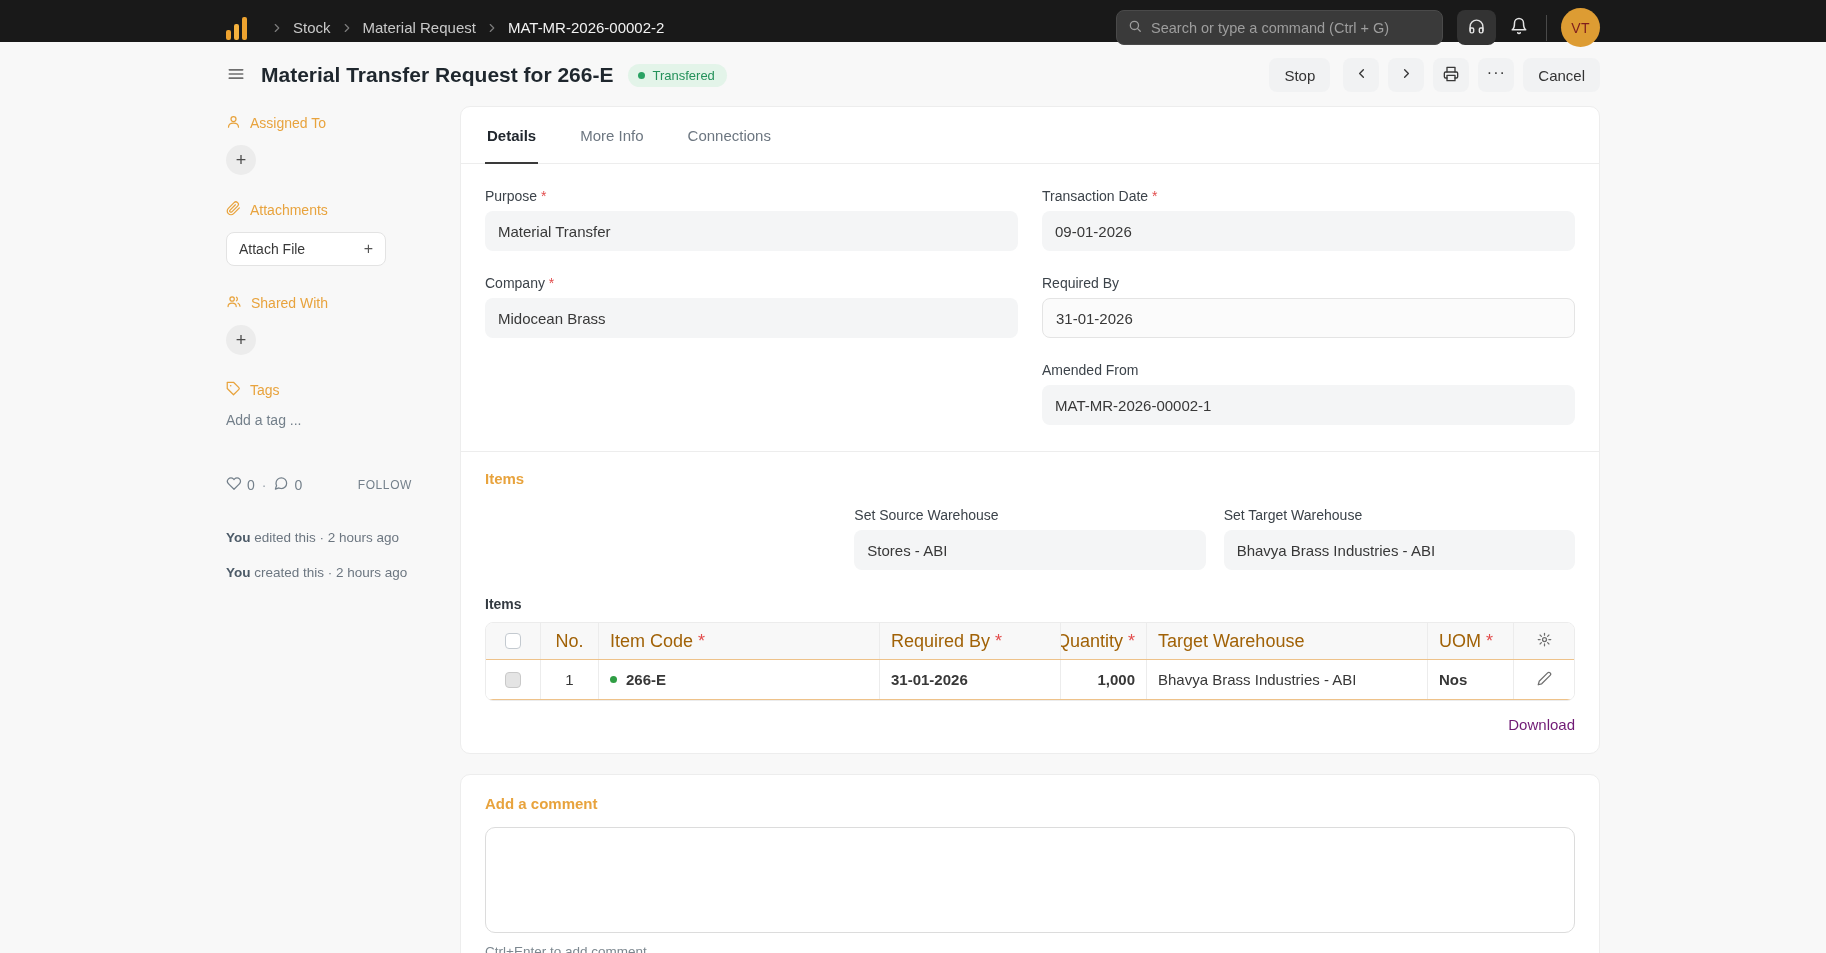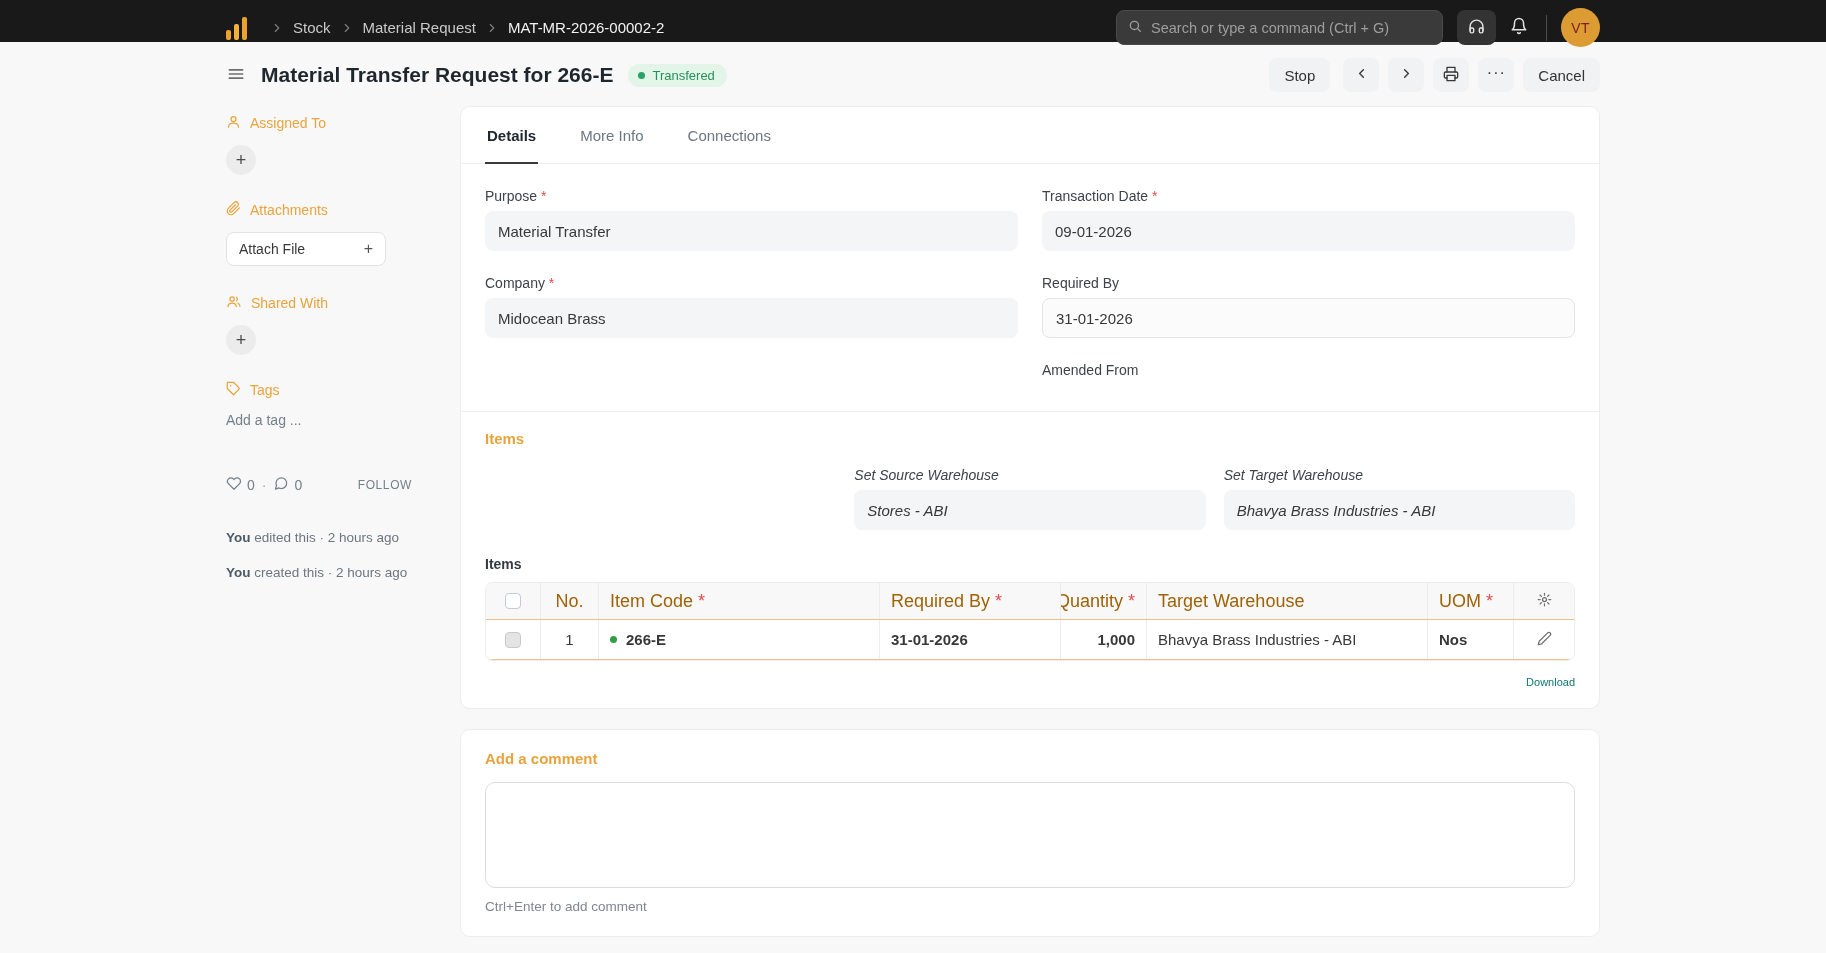--- a/index.html
+++ b/index.html
@@ -117,21 +117,21 @@
   .req::after { content:" *"; color:#e24c4c; }
   .control {
     height:40px; background:#f4f5f6; border-radius:8px; display:flex; align-items:center;
     padding:0 13px; font-size:15px; color:#383838; cursor:text;
   }
   .control.light { background:#fbfbfb; border:1px solid #e4e4e4; }
   .col2 { grid-column:2; }
 
   .items-section { border-top:1px solid #ededed; padding:18px 24px 20px; }
   .section-heading { color:#e8a33d; font-size:15px; font-weight:600; margin-bottom:20px; cursor:pointer; }
-  .wh-grid { display:grid; grid-template-columns:1fr 1fr 1fr; column-gap:18px; margin-bottom:26px;font-style:italic; }
+  .wh-grid { display:grid; grid-template-columns:1fr 1fr 1fr; column-gap:18px; margin-bottom:26px; }
   .table-label { font-size:14px; font-weight:600; color:#333a41; margin-bottom:10px; }
 
   .grid-table { border:1px solid #ececec; border-radius:8px; overflow:hidden; }
   .grid-row-h, .grid-row {
     display:grid; grid-template-columns:55px 58px 281px 181px 86px 281px 86px 1fr;
   }
   .grid-row-h { background:#f8f8f8; height:36px; }
   .grid-row { background:#ffffff; height:41px; border-top:1px solid #eec28a; border-bottom:1px solid #eec28a; }
   .gcell {
     display:flex; align-items:center; padding:0 11px; font-size:18px; color:#a16207;
@@ -140,21 +140,21 @@
   .gcell:last-child { border-right:none; }
   .gcell.center { justify-content:center; padding:0; }
   .gcell.right { justify-content:flex-end; }
   .grid-row .gcell { font-size:15px; color:#383838; }
   .bold { font-weight:700; }
   .item-dot { width:7px; height:7px; border-radius:50%; background:#2f9e44; margin-right:9px; flex-shrink:0; }
   .checkbox { width:16px; height:16px; border:1px solid #c4cad0; border-radius:4px; background:#ffffff; cursor:pointer; }
   .checkbox.filled { background:#e4e4e4; border-color:#c9c9c9; }
   .gear-btn, .edit-btn { background:none; border:none; cursor:pointer; display:flex; align-items:center; justify-content:center; }
   .download-row { display:flex; justify-content:flex-end; margin-top:15px; }
-  .download-link { font-size:11px; color:#0f766e; cursor:pointer; background:none; border:none; font-family:"Liberation Sans", sans-serif; }
+  .download-link { font-size:15px; color:#701a75; cursor:pointer; background:none; border:none; font-family:"Liberation Sans", sans-serif; }
 
   
   .comment-card { padding:20px 24px 22px; }
   .comment-box {
     margin-top:15px; height:106px; border:1px solid #dcdcdc; border-radius:10px; background:#ffffff;
     cursor:text;
   }
   .comment-hint { margin-top:11px; font-size:13.5px; color:#7c878f; }
 </style>
 </head>
@@ -372,20 +372,21 @@
         <div>
           <div class="field-label req">Company</div>
           <div class="control">Midocean Brass</div>
         </div>
         <div class="col2">
           <div class="field-label">Required By</div>
           <div class="control light">31-01-2026</div>
         </div>
         <div class="col2">
           <div class="field-label">Amended From</div>
+          <div class="control">MAT-MR-2026-00002-1</div>
         </div>
       </div>
 
       <div class="items-section">
         <div class="section-heading">Items</div>
 
         <div class="wh-grid">
           <div></div>
           <div>
             <div class="field-label">Set Source Warehouse</div>

